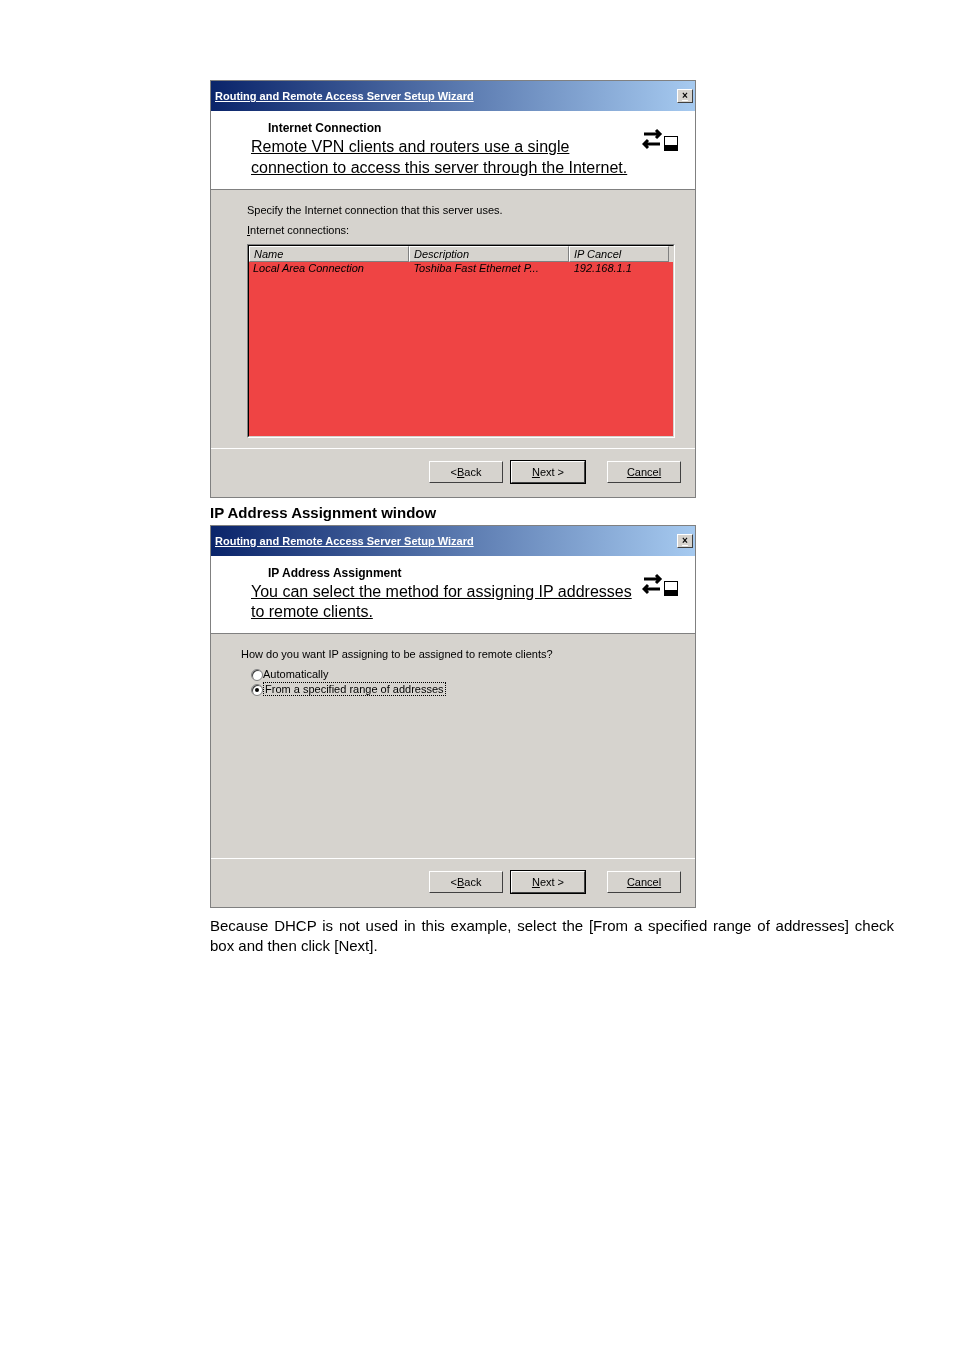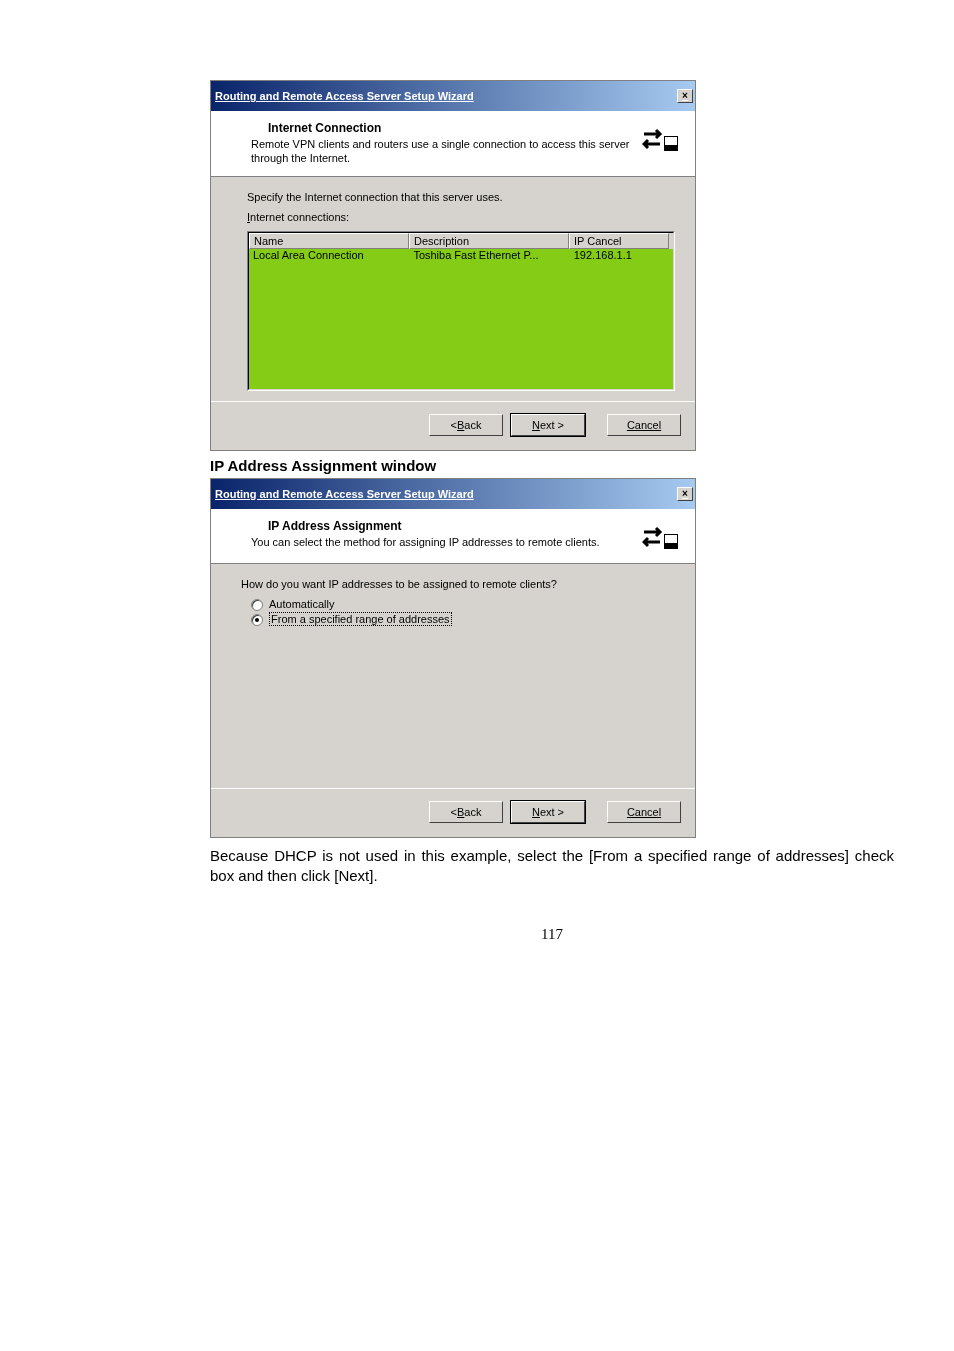--- a/index.html
+++ b/index.html
@@ -59,38 +59,39 @@
   .header-band {
     background: #fff;
     padding: 10px 14px 10px 22px;
     border-bottom: 1px solid #808080;
     display: flex;
     align-items: flex-start;
     justify-content: space-between;
   }
   .header-band .hb-left { flex: 1; }
   .header-band .hb-title { font-weight: bold; font-size: 12px; padding-left: 35px; }
-  .header-band .hb-sub { font-size: 11px; padding: 2px 0 0 18px; line-height: 1.3; }
+  .header-band .hb-sub { font-size: 16px; padding: 2px 0 0 18px; line-height: 1.3; text-decoration: underline; }
   .hb-icon {
     width: 40px; height: 34px; flex: 0 0 40px;
     display:flex; align-items:center; justify-content:center;
     font-size: 26px;
   }
   .dlg-body { padding: 14px 20px 10px 36px; }
   .dlg-body-full { padding: 14px 30px 10px 30px; }
   .label-text { font-size: 11px; margin-bottom: 8px; }
   .label-text .ul { text-decoration: underline; }
   .listview {
-    background:#84cc16;
+    background:#ef4444;
     border-top:1px solid #808080;
     border-left:1px solid #808080;
     border-right:1px solid #fff;
     border-bottom:1px solid #fff;
-    height: 160px;
+    height: 194px;
     box-sizing:border-box;
+    font-style:italic;
   }
   .listview-inner {
     border-top:1px solid #000;
     border-left:1px solid #000;
     border-right:1px solid #d6d3ce;
     border-bottom:1px solid #d6d3ce;
     height:100%;
     box-sizing:border-box;
     overflow:hidden;
   }
@@ -127,21 +128,21 @@
   .btn.default { outline: 1px solid #000; }
   .btn .ul { text-decoration: underline; }
   .btn-gap-wide { margin-left: 14px; text-decoration: underline; }
   .para {
     font-family: Arial, Helvetica, sans-serif;
     font-size: 15px;
     line-height: 1.35;
     margin: 8px 0 24px 0;
     text-align: justify;
   }
-  .radio-row { display:flex; align-items:flex-start; gap:6px; margin-bottom:2px; }
+  .radio-row { display:flex; align-items:flex-start; gap:0; margin-bottom:2px; }
   .radio {
     width:12px; height:12px; border-radius:50%;
     border:1px solid #808080; background:#fff; box-sizing:border-box;
     position:relative; flex:0 0 12px; margin-top:1px;
     box-shadow: inset 1px 1px 0 #404040;
   }
   .radio.checked::after {
     content:""; position:absolute; width:4px; height:4px;
     border-radius:50%; background:#000; left:3px; top:3px;
   }
@@ -228,21 +229,21 @@
         <svg width="38" height="32" viewBox="0 0 38 32">
           <rect x="22" y="14" width="14" height="12" fill="#000"></rect>
           <rect x="23" y="15" width="12" height="8" fill="#fff"></rect>
           <rect x="22" y="26" width="14" height="3" fill="#000"></rect>
           <path d="M2 12 L18 12 M14 8 L18 12 L14 16" stroke="#000" stroke-width="3" fill="none"></path>
           <path d="M18 22 L2 22 M6 18 L2 22 L6 26" stroke="#000" stroke-width="3" fill="none"></path>
         </svg>
       </div>
     </div>
     <div class="dlg-body-full">
-      <div class="label-text">How do you want IP addresses to be assigned to remote clients?</div>
+      <div class="label-text">How do you want IP assigning to be assigned to remote clients?</div>
 
       <div class="radio-row" style="margin-left:10px;">
         <div class="radio"></div>
         <div class="radio-label">
           <span class="ul">A</span><span>utomatically</span>
         </div>
       </div>
 
       <div class="radio-row" style="margin-left:10px;">
         <div class="radio checked"></div>
@@ -262,14 +263,13 @@
       <div class="btn default">
         <span class="ul">N</span>
           <span>ext &gt;</span>
       </div>
       <div class="btn btn-gap-wide">Cancel</div>
     </div>
   </div>
 
   <div class="para">Because DHCP is not used in this example, select the [From a specified range of addresses] check box and then click [Next].</div>
 
-  <div class="page-number">117</div>
 </div>
 
 </body></html>

